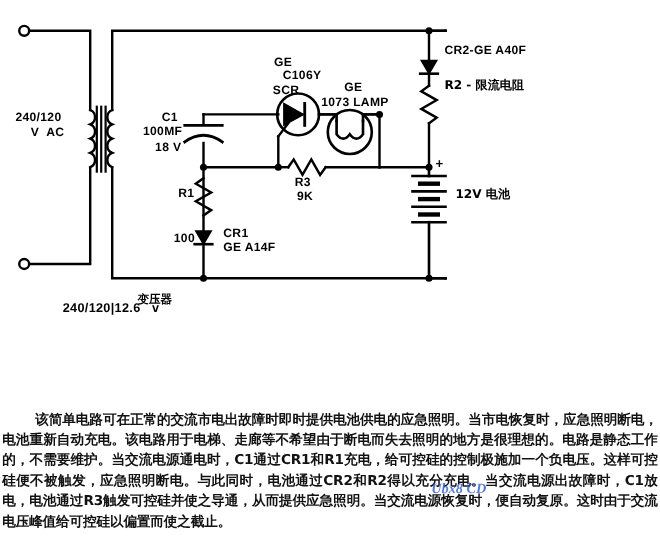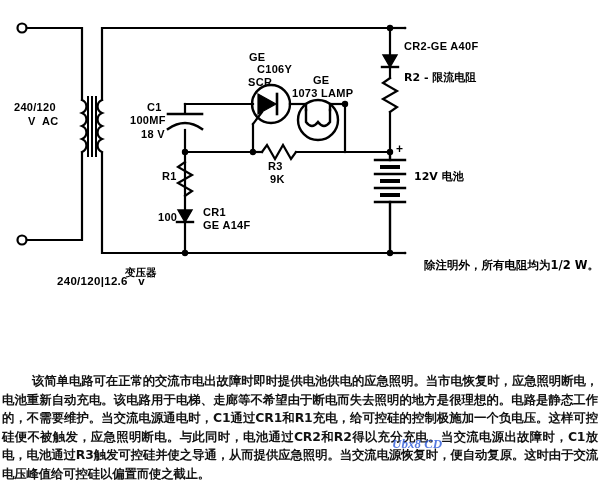--- a/index.html
+++ b/index.html
@@ -238,21 +238,20 @@
   <div class="lbl" style="left:268px; top:160px;">R3</div>
   <div class="lbl" style="left:270px; top:173px;">9K</div>
 
   <div class="lbl" style="left:404px; top:40px;">CR2-GE A40F</div>
 
   <div class="lbl cn" style="left:404px; top:72px;">R2 - 限流电阻</div>
 
   <div class="lbl" style="left:396px; top:143px; font-size:12px;">+</div>
   <div class="lbl cn" style="left:414px; top:171px; font-size:11px;">12V 电池</div>
 
-  <div class="note-right" style="left:424px; top:258px;">除注明外，所有电阻均为1/2 W。</div>
 
   <div id="bodytext">
     <p>该简单电路可在正常的交流市电出故障时即时提供电池供电的应急照明。当市电恢复时，应急照明断电，电池重新自动充电。该电路用于电梯、走廊等不希望由于断电而失去照明的地方是很理想的。电路是静态工作的，不需要维护。当交流电源通电时，C1通过CR1和R1充电，给可控硅的控制极施加一个负电压。这样可控硅便不被触发，应急照明断电。与此同时，电池通过CR2和R2得以充分充电。当交流电源出故障时，C1放电，电池通过R3触发可控硅并使之导通，从而提供应急照明。当交流电源恢复时，便自动复原。这时由于交流电压峰值给可控硅以偏置而使之截止。</p>
   </div>
 
   <div id="watermark">Ubx8 CD</div>
 
 </div>
 
 </body></html>

